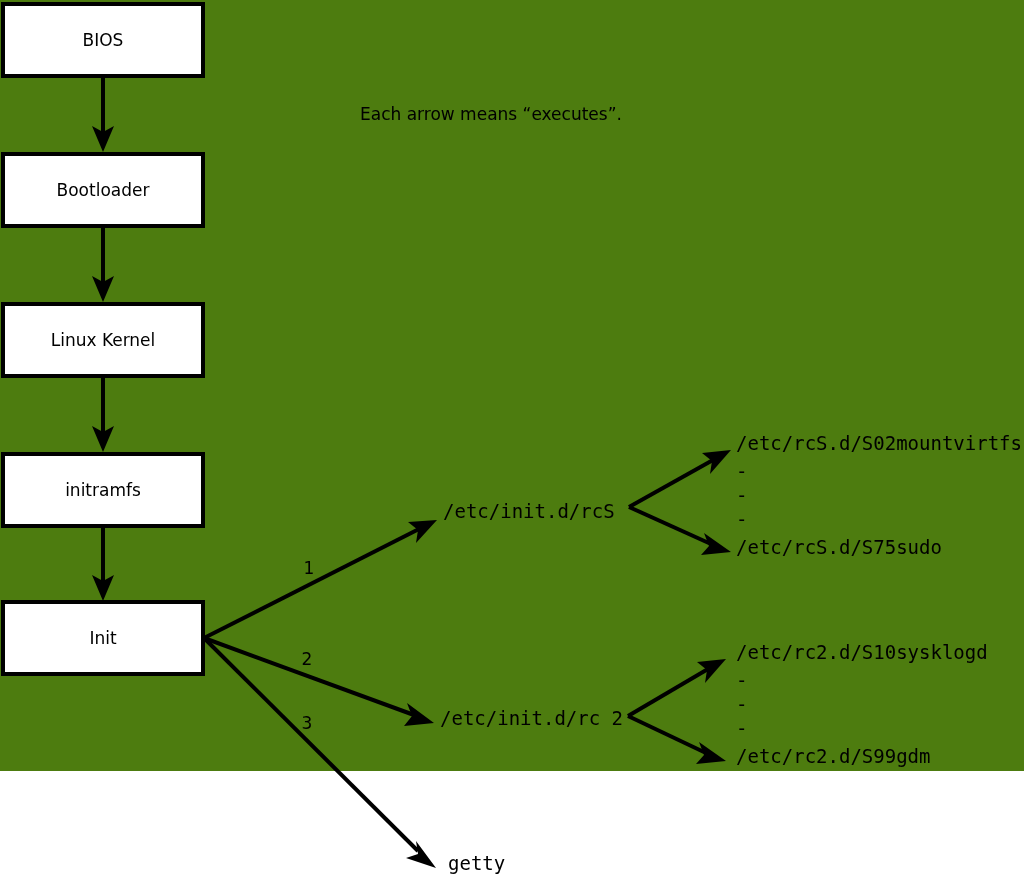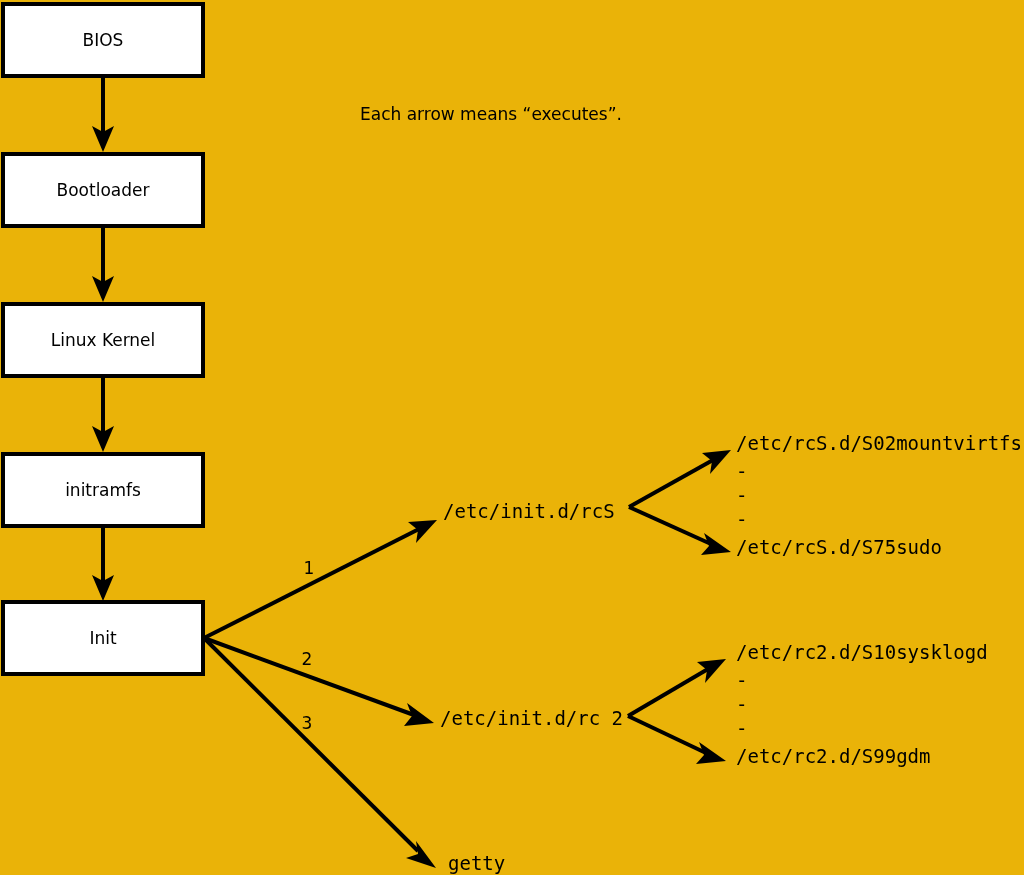--- a/index.html
+++ b/index.html
@@ -9,22 +9,22 @@
   }
   body {
     width: 1024px;
     height: 875px;
     font-family: "Liberation Sans", sans-serif;
     overflow: hidden;
   }
   #diagram-root {
     position: relative;
     width: 1024px;
-    height: 875px;
-    background: #eab308;
+    height: 771px;
+    background: #4d7c0f;
   }
   svg.diagram {
     display: block;
     width: 1024px;
     height: 875px;
   }
   .box-rect {
     fill: #ffffff;
     stroke: #000000;
     stroke-width: 4;

